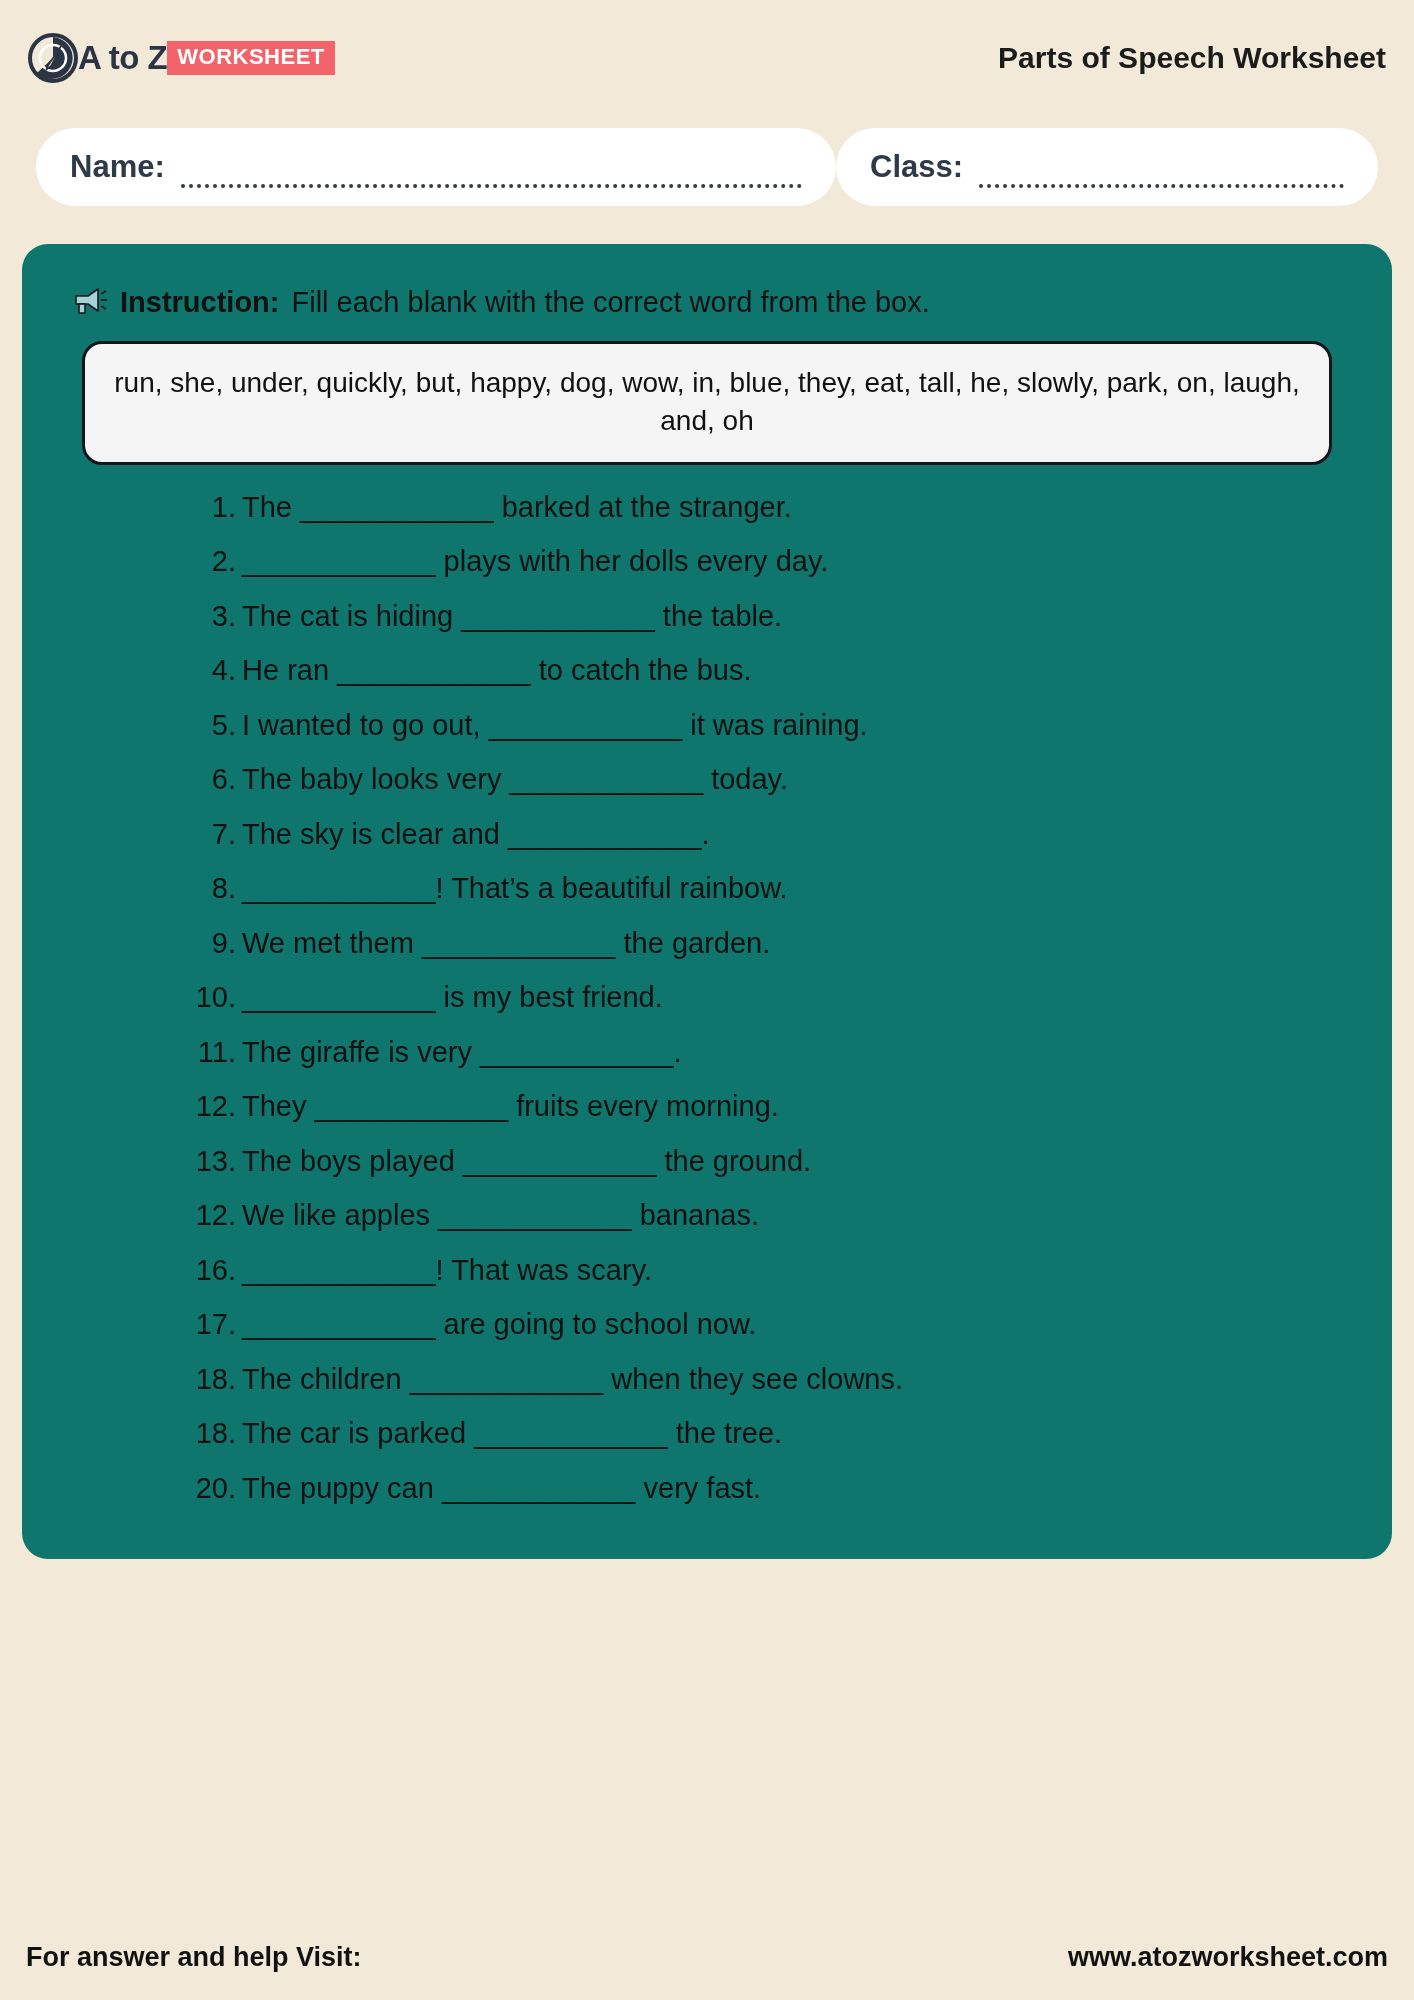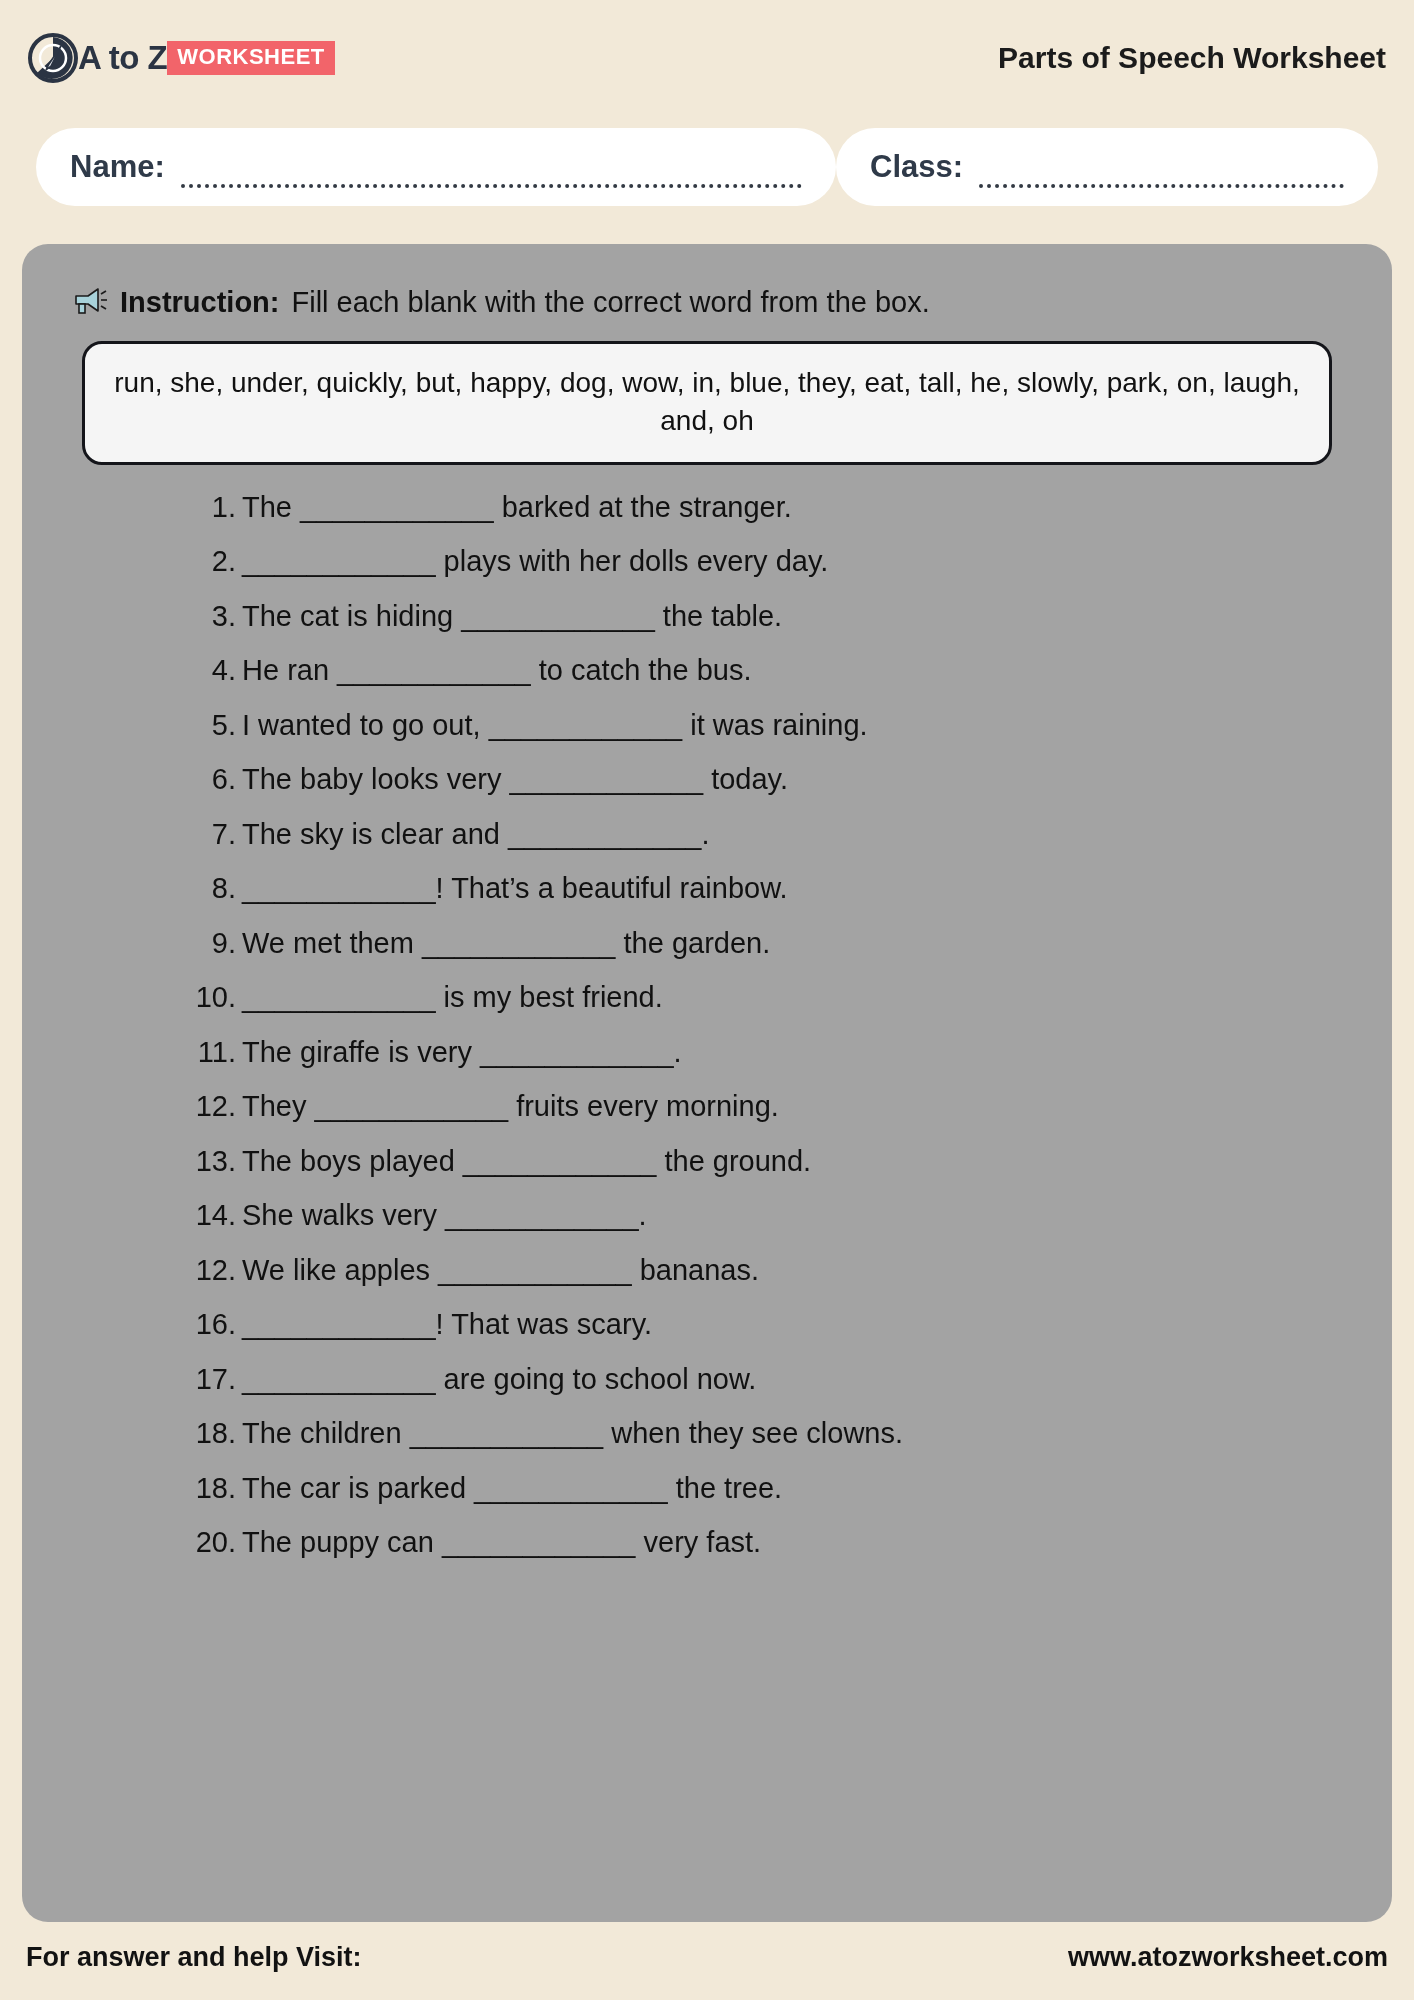--- a/index.html
+++ b/index.html
@@ -97,22 +97,22 @@
     margin-top: 16px;
     border-bottom: 4px dotted #333a44;
   }
 
   
   .sheet {
     position: absolute;
     top: 244px;
     left: 22px;
     width: 1370px;
-    height: 1678px;
-    background: #a3a3a3;
+    height: 1315px;
+    background: #0f766e;
     border-radius: 26px;
     box-sizing: border-box;
     padding: 38px 42px 0 42px;
   }
 
   .instruction {
     display: flex;
     align-items: baseline;
     gap: 12px;
     font-size: 29px;
@@ -280,24 +280,20 @@
         </li>
         <li class="q-item">
           <span class="q-num">12.</span>
           <span class="q-text">They ____________ fruits every morning.</span>
         </li>
         <li class="q-item">
           <span class="q-num">13.</span>
           <span class="q-text">The boys played ____________ the ground.</span>
         </li>
         <li class="q-item">
-          <span class="q-num">14.</span>
-          <span class="q-text">She walks very ____________.</span>
-        </li>
-        <li class="q-item">
           <span class="q-num">12.</span>
           <span class="q-text">We like apples ____________ bananas.</span>
         </li>
         <li class="q-item">
           <span class="q-num">16.</span>
           <span class="q-text">____________! That was scary.</span>
         </li>
         <li class="q-item">
           <span class="q-num">17.</span>
           <span class="q-text">____________ are going to school now.</span>

